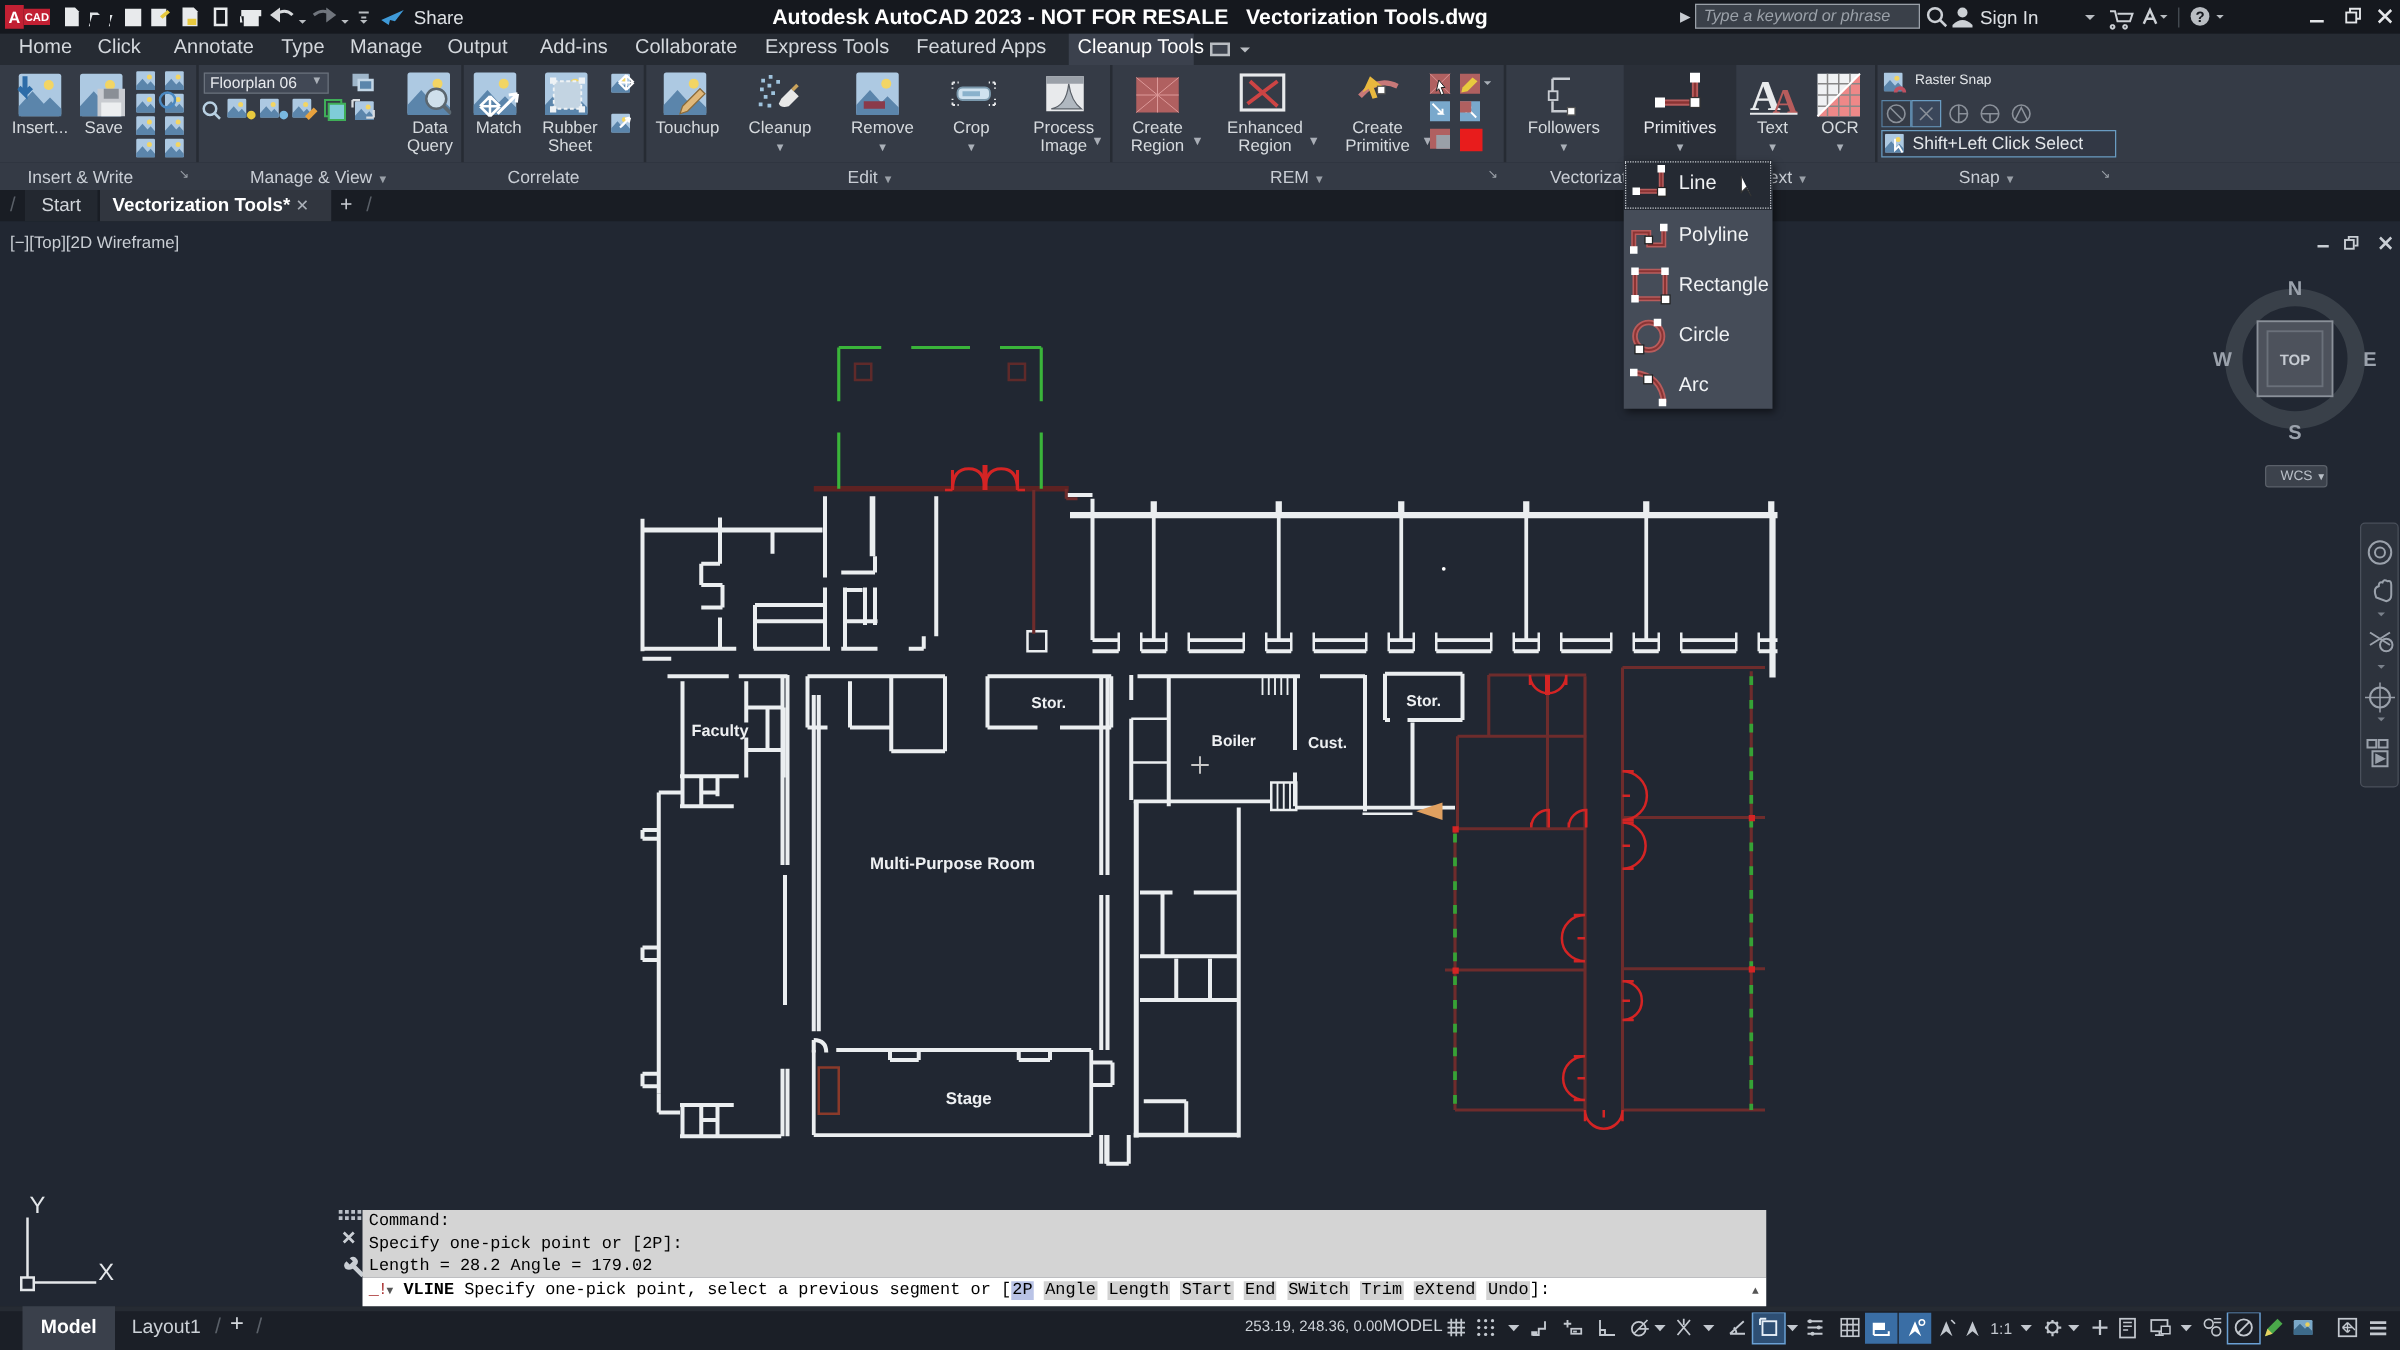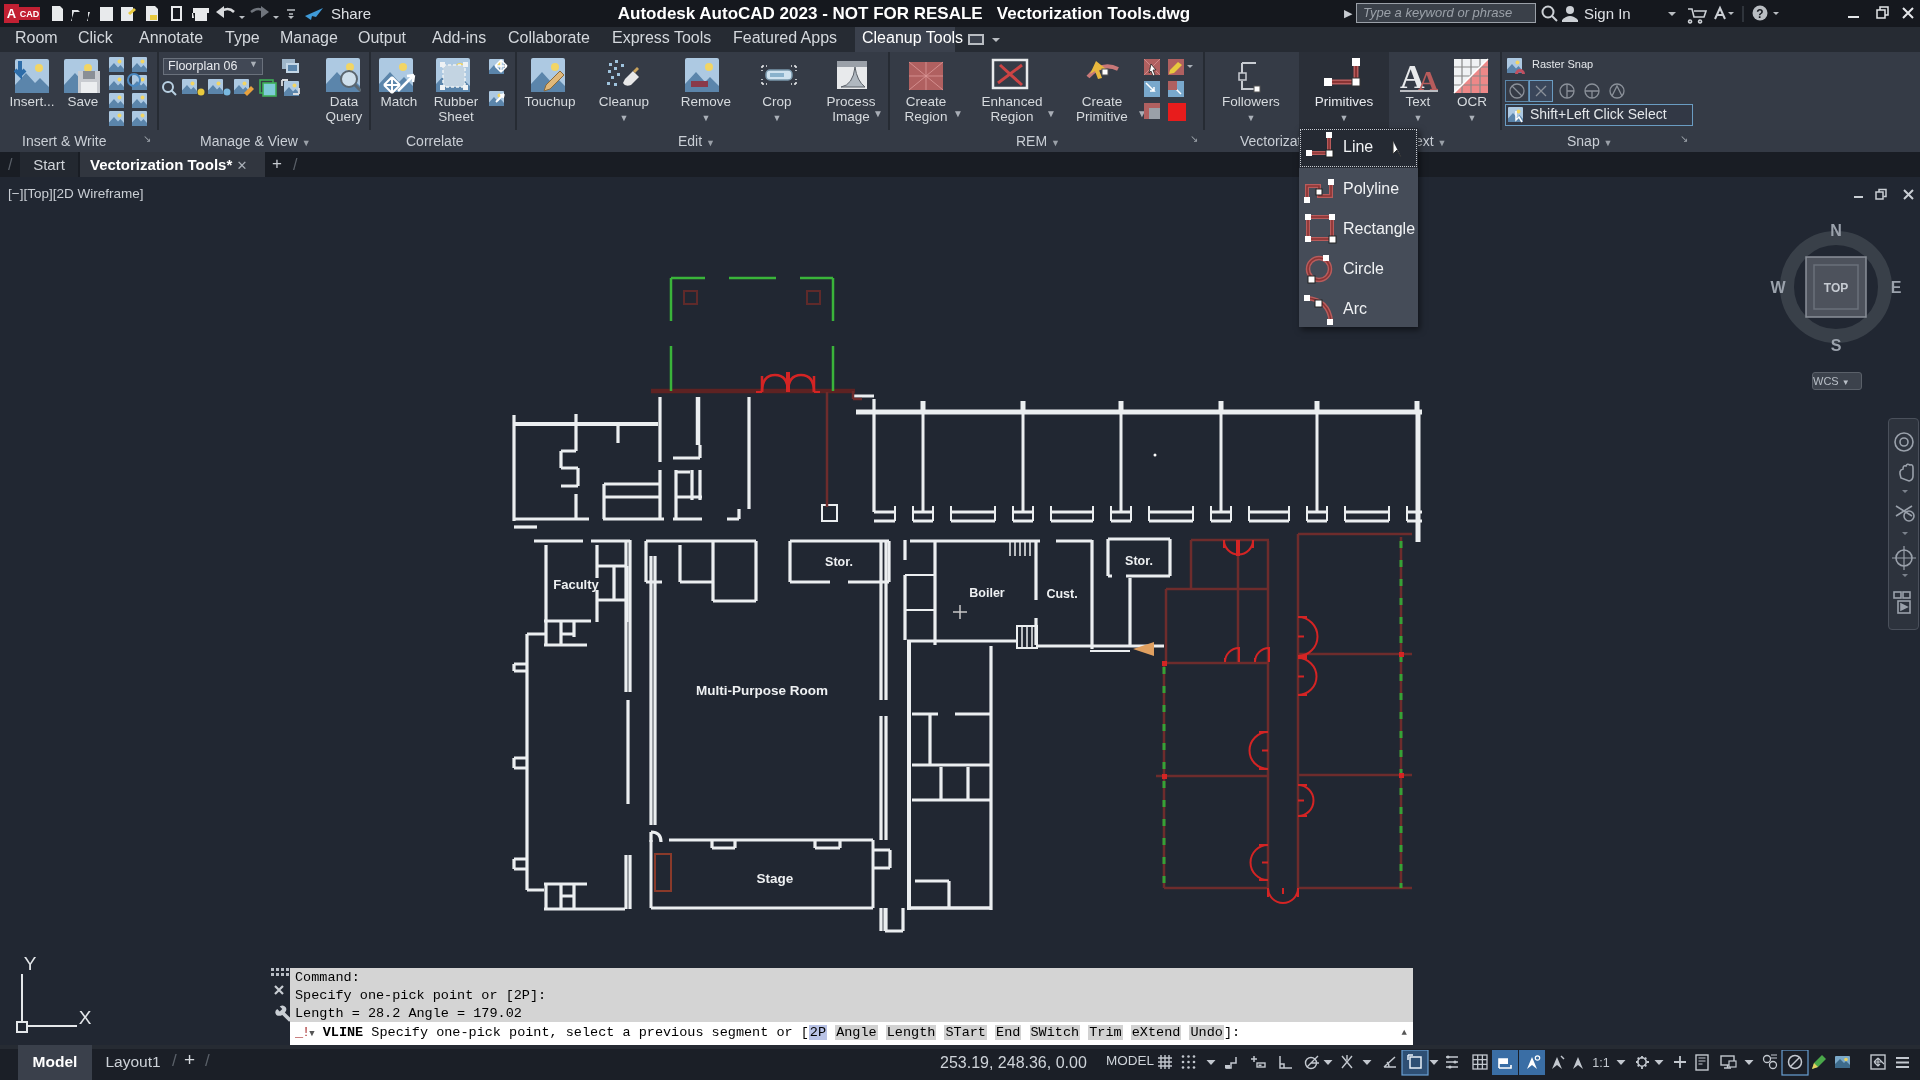--- a/index.html
+++ b/index.html
@@ -70,21 +70,21 @@
 <svg class="abs" style="left:1845px;top:0" width="75" height="27" viewBox="0 0 75 27">
   <path d="M3 17 h11" stroke="#e4e6e9" stroke-width="2"></path>
   <rect x="32" y="10" width="8" height="8" fill="none" stroke="#e4e6e9" stroke-width="1.5"></rect>
   <path d="M35 10 v-3 h8 v8 h-3" fill="none" stroke="#e4e6e9" stroke-width="1.5"></path>
   <path d="M58 8 l10 10 M68 8 l-10 10" stroke="#e4e6e9" stroke-width="2"></path>
 </svg>
 </div>
 
 <div id="menurow">
 <div class="abs" style="left:855px;top:0;width:100px;height:25px;background:#3b414d"></div>
-<div class="mitem abs" style="left:15px">Room</div>
+<div class="mitem abs" style="left:15px">Home</div>
 <div class="mitem abs" style="left:78px">Click</div>
 <div class="mitem abs" style="left:139px">Annotate</div>
 <div class="mitem abs" style="left:225px">Type</div>
 <div class="mitem abs" style="left:280px">Manage</div>
 <div class="mitem abs" style="left:358px">Output</div>
 <div class="mitem abs" style="left:432px">Add-ins</div>
 <div class="mitem abs" style="left:508px">Collaborate</div>
 <div class="mitem abs" style="left:612px">Express Tools</div>
 <div class="mitem abs" style="left:733px">Featured Apps</div>
 <div class="mitem abs" style="left:862px;color:#fff">Cleanup Tools</div>
@@ -552,21 +552,21 @@
 <rect x="44" y="50" width="44" height="44" fill="none" stroke="#6a707a" stroke-width="1.5"></rect>
 <text x="66" y="77" fill="#c6cbd2" font-size="12" font-weight="bold" text-anchor="middle">TOP</text>
 <g fill="#9ba2ac" font-size="16" font-weight="bold" text-anchor="middle">
 <text x="66" y="21">N</text>
       <text x="66" y="136">S</text>
       <text x="8" y="78">W</text>
       <text x="126" y="78">E</text>
 </g>
 </svg>
 
-<div class="abs" style="left:1812px;top:372px;width:50px;height:18px;background:#3c424c;border:1px solid #5a6069;border-radius:3px;color:#b9bfc7;font-size:11px;text-align:left;line-height:17px;z-index:6">WCS <span style="font-size:8px">▼</span></div>
+<div class="abs" style="left:1812px;top:372px;width:50px;height:18px;background:#3c424c;border:1px solid #5a6069;border-radius:3px;color:#b9bfc7;font-size:11px;text-align:right;line-height:17px;z-index:6">WCS <span style="font-size:8px">▼</span></div>
 
 <div class="abs" style="left:1888px;top:418px;width:31px;height:212px;background:#2d333d;border:1px solid #4a505b;border-radius:4px;z-index:6"></div>
 <svg class="abs" style="left:1890px;top:420px;z-index:7" width="28" height="208" viewBox="0 0 28 208">
 <g stroke="#9aa1ab" stroke-width="1.6" fill="none">
 <circle cx="14" cy="22" r="9"></circle>
       <circle cx="14" cy="22" r="4"></circle>
 <path d="M11 58 q-3 -8 2 -9 q0 -4 3 -3 q1 -3 4 -1 q3 -1 3 3 l0 8 q0 4 -4 5 z"></path>
 <path d="M6 96 l16 -10 M6 86 l16 10"></path>
       <circle cx="19" cy="96" r="5"></circle>
 <circle cx="14" cy="138" r="8"></circle>
@@ -606,21 +606,21 @@
 <div class="abs" style="left:290px;top:968px;width:1123px;height:54px;background:#d4d4d4;z-index:20;font-family:'Liberation Mono',monospace;font-size:13.5px;color:#000;line-height:18px;padding:1px 0 0 5px">Command:<br>Specify one-pick point or [2P]:<br>Length = 28.2 Angle = 179.02</div>
 <div class="abs" style="left:290px;top:1022px;width:1123px;height:23px;background:#ffffff;z-index:20;font-family:'Liberation Mono',monospace;font-size:13.5px;color:#000;line-height:22px;padding-left:5px"><span style="color:#a33;letter-spacing:-1px">_!</span><span style="font-size:9px;color:#555">▼</span> <b>VLINE</b> Specify one-pick point, select a previous segment or [<span class="tokb">2P</span> <span class="tok">Angle</span> <span class="tok">Length</span> <span class="tok">STart</span> <span class="tok">End</span> <span class="tok">SWitch</span> <span class="tok">Trim</span> <span class="tok">eXtend</span> <span class="tok">Undo</span>]:<span style="float:right;margin-right:6px;font-size:9px;color:#555">▲</span></div>
 
 <div id="bottombar">
 <div class="abs" style="left:0;top:0;width:1920px;height:4px;background:#262b33"></div>
 <div class="abs" style="left:18px;top:0px;width:74px;height:35px;background:#3a404b;color:#fff;font-size:15.5px;font-weight:bold;text-align:center;line-height:34px">Model</div>
 <div class="abs" style="left:98px;top:0px;width:70px;height:35px;color:#ccd1d7;font-size:15.5px;text-align:center;line-height:34px">Layout1</div>
 <div class="abs" style="left:172px;top:6px;color:#5a6068;font-size:17px">/</div>
 <div class="abs" style="left:184px;top:4px;color:#d4d8dd;font-size:19px">+</div>
 <div class="abs" style="left:205px;top:6px;color:#5a6068;font-size:17px">/</div>
-<div class="abs" style="left:940px;top:9px;color:#ced3d9;font-size:16px">253.19, 248.36, 0.00</div>
+<div class="abs" style="left:996px;top:9px;color:#ced3d9;font-size:12px">253.19, 248.36, 0.00</div>
 <div class="abs" style="left:1106px;top:8px;color:#ced3d9;font-size:13.5px">MODEL</div>
 <svg class="abs" style="left:1155px;top:5px" width="765" height="26" viewBox="0 0 765 26">
 <g transform="translate(1.0,3)">
         <path d="M2 5 h14 M2 9 h14 M2 13 h14 M5 2 v14 M9 2 v14 M13 2 v14" stroke="#c3c8cf" stroke-width="1.4" fill="none"></path>
       </g>
 <g transform="translate(25.0,3)">
         <circle cx="3.0" cy="3.5" r="1.3" fill="#c3c8cf"></circle>
         <circle cx="8.5" cy="3.5" r="1.3" fill="#c3c8cf"></circle>
         <circle cx="14.0" cy="3.5" r="1.3" fill="#c3c8cf"></circle>
         <circle cx="3.0" cy="9.0" r="1.3" fill="#c3c8cf"></circle>

